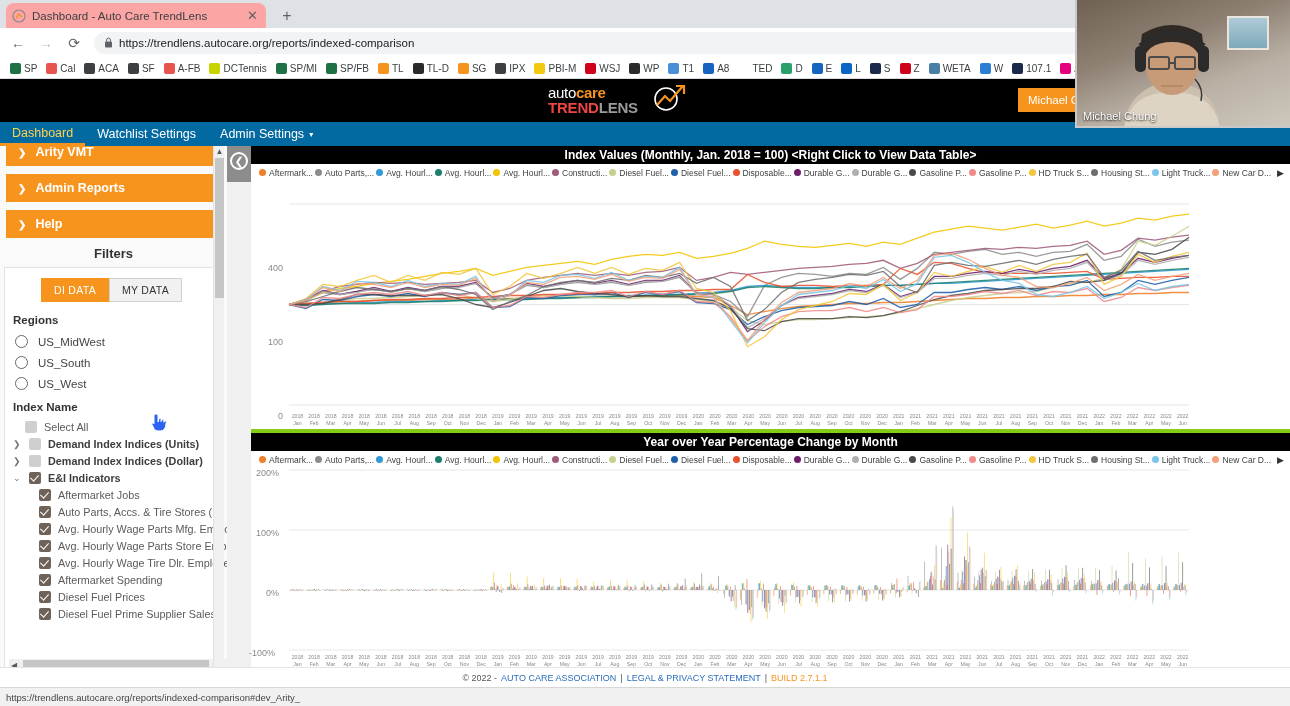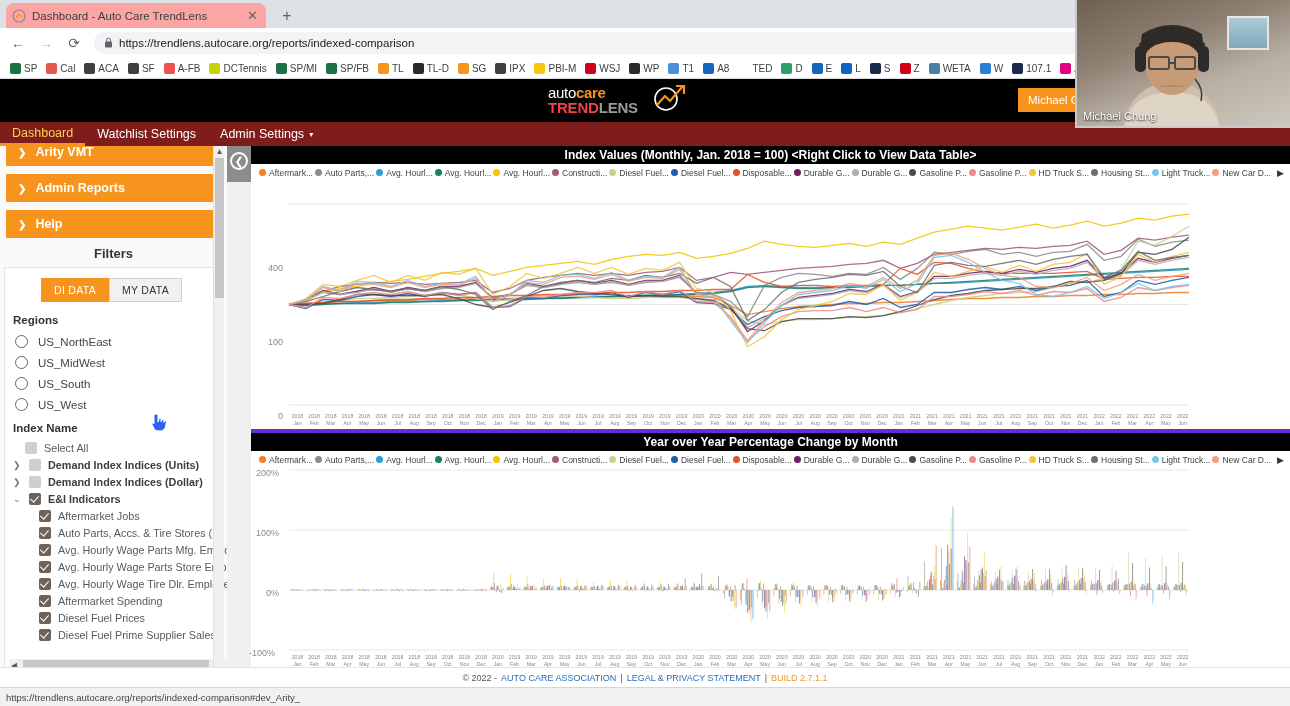--- a/index.html
+++ b/index.html
@@ -57,21 +57,21 @@
   .logo-l1 b { color: #f7941d; font-weight: 700; }
   .logo-l2 { font-size: 15px; line-height: 15px; font-weight: 700; color: #fff; letter-spacing: -0.2px;}
   .logo-l2 span { color: #9b9b9b; }
   .logo-mark { position: absolute; left: 103px; top: -2px; width: 36px; height: 30px; }
   .user-btn {
     position: absolute; right: 180px; top: 9px; background: #f7941d; color: #fff;
     font-size: 11.5px; padding: 5px 10px; border: none; white-space: nowrap; overflow: hidden;
     width: 92px; height: 24px; text-align: left;
   }
 
-  .navstrip { height: 24px; background: #7f1d1d; display: flex; align-items: stretch; }
+  .navstrip { height: 24px; background: #0369a1; display: flex; align-items: stretch; }
   .navitem { display: flex; align-items: center; padding: 0 12px; font-size: 12.5px; color: #fff; }
   .navitem.active { color: #ffd24d; border-bottom: 3px solid #f7941d; }
   .caret { margin-left: 5px; font-size: 8px; }
 
   
   .content { position: relative; height: 541px; background: #f0f0f0; display: flex; }
 
   .sidebar { width: 248px; position: relative; background: #fafafa; overflow: hidden; }
   .accordion { padding: 0 6px; }
   .acc-item {
@@ -117,21 +117,21 @@
   .hthumb { position: absolute; left: 14px; top: 1px; width: 186px; height: 10px; background: #c6c6c6; }
   .sbtn { position:absolute; font-size:8px; color:#5a5a5a; text-align:center; }
 
   .collapse-tab { width: 24px; background: #8c8c8c; position: relative; flex: 0 0 24px; height: 36px; }
   .collapse-tab .circ {
     position: absolute; left: 3px; top: 6px; width: 18px; height: 18px; border-radius: 50%;
     border: 2px solid #fff; color: #fff; font-size: 11px; text-align: center; line-height: 15px;
   }
 
   
-  .charts { flex: 1 1 auto; position: relative; background: #6d28d9; }
+  .charts { flex: 1 1 auto; position: relative; background: #84cc16; }
   .chart-block { position: relative; background: #fff; }
   .chart-title {
     background: #000; color: #fff; text-align: center; font-weight: bold;
     font-size: 12px; height: 18px; line-height: 18px;
   }
   .legend { display: flex; align-items: center; height: 17px; padding: 0 6px 0 8px;
             gap: 2px; overflow: hidden; }
   .leg { display: flex; align-items: center; gap: 3px; flex: 0 0 auto; }
   .dot { width: 7px; height: 7px; border-radius: 50%; flex: 0 0 7px; }
   .leg-lbl { font-size: 8.5px; color: #3f3f3f; white-space: nowrap; }
@@ -370,24 +370,20 @@
         <div class="filters-title">Filters</div>
 
         <div class="filters-card">
           <div class="toggle-row">
             <div class="toggle on">DI DATA</div>
             <div class="toggle">MY DATA</div>
           </div>
 
           <div class="grp-title">Regions</div>
           <div id="regions">
-              <div class="radio-row">
-                <span class="radio"></span>
-                <span class="radio-lbl">US_NorthEast</span>
-              </div>
               <div class="radio-row">
                 <span class="radio"></span>
                 <span class="radio-lbl">US_MidWest</span>
               </div>
               <div class="radio-row">
                 <span class="radio"></span>
                 <span class="radio-lbl">US_South</span>
               </div>
               <div class="radio-row">
                 <span class="radio"></span>

